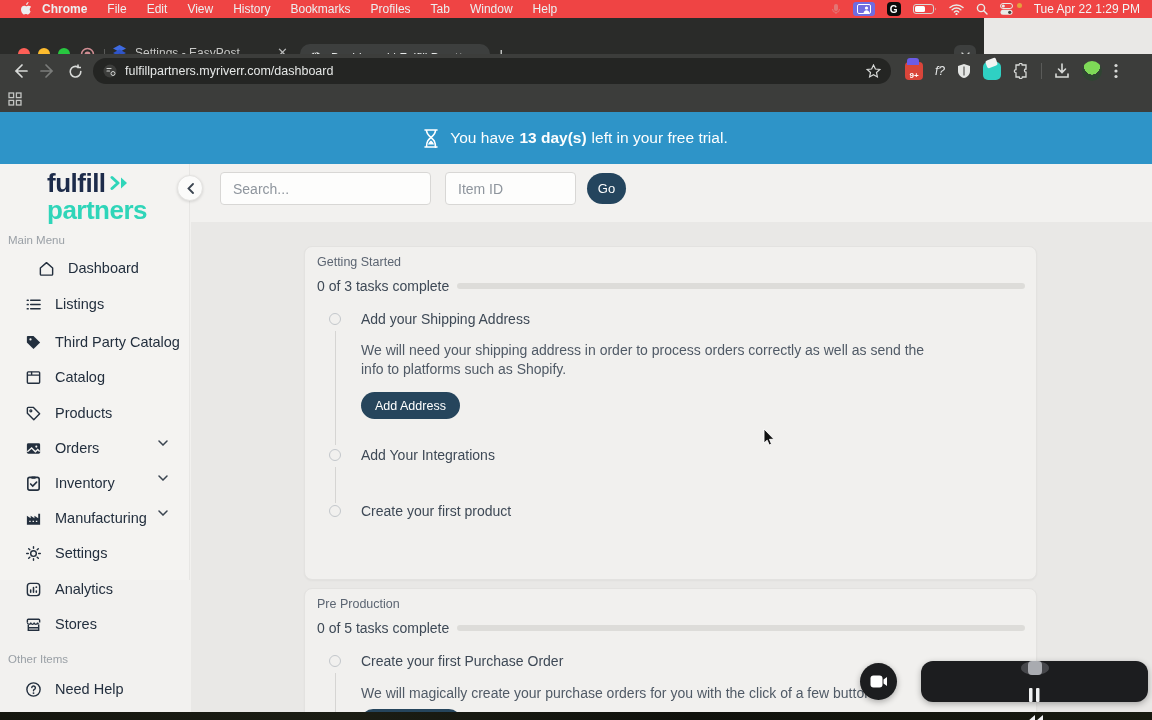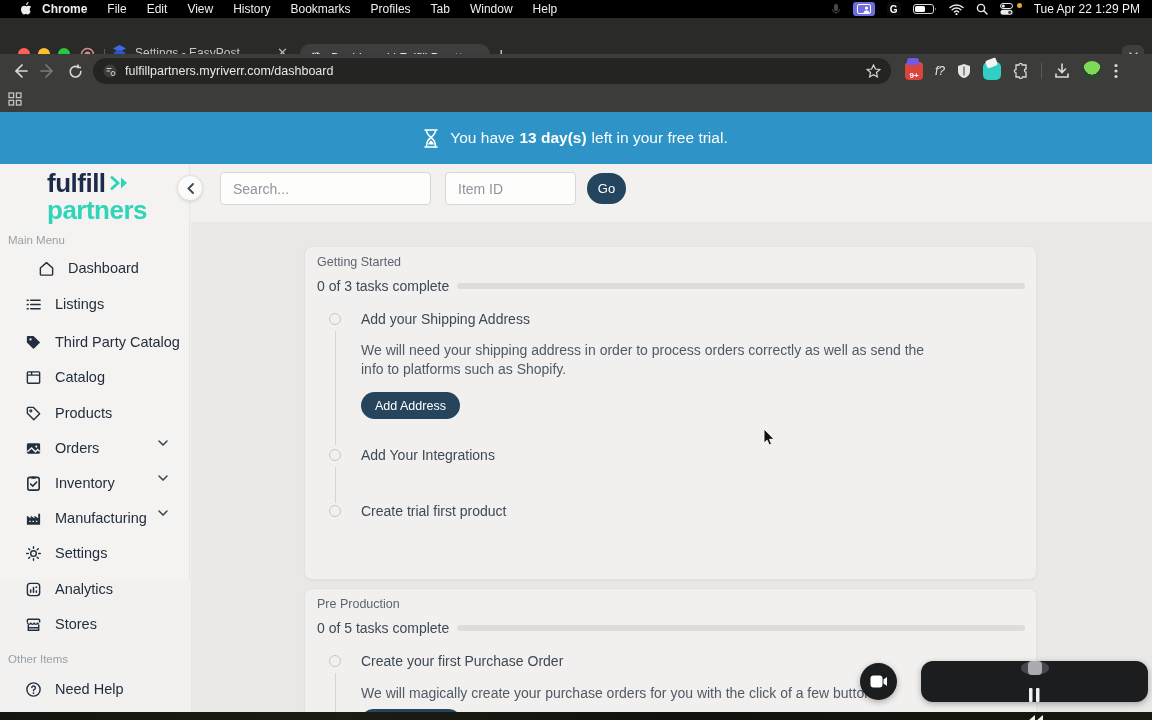--- a/index.html
+++ b/index.html
@@ -1,34 +1,34 @@
 <!DOCTYPE html>
 <html><head>
 <meta charset="utf-8">
 <style>
   * { margin:0; padding:0; box-sizing:border-box; }
   html,body { width:1152px; height:720px; overflow:hidden; }
   body { font-family:"Liberation Sans", sans-serif; position:relative; background:#e9e8e6; }
   svg { display:block; }
 
   
-  .menubar { position:absolute; top:0; left:0; width:1152px; height:18px; background:#000000;
+  .menubar { position:absolute; top:0; left:0; width:1152px; height:18px; background:#ef4444;
     display:flex; align-items:center; color:#eceff0; font-size:12px; z-index:50; }
   .menubar .apple { margin-left:20px; }
   .menubar .mitem { padding:0 10px; }
   .menubar .mitem.bold { font-weight:bold; }
   .menubar-right { margin-left:auto; display:flex; align-items:center; gap:12px; padding-right:12px; }
   .mb-ic { display:flex; align-items:center; }
   .screenrec { width:22px; height:14px; background:#6f6ce0; border-radius:3px; display:flex; align-items:center; justify-content:center; }
   .glogo { width:14px; height:14px; background:#0b0b0b; border-radius:4px; color:#fff; font-size:10px; font-weight:bold; display:flex; align-items:center; justify-content:center; }
   .clock { font-size:12px; color:#f2f4f4; white-space:nowrap; }
   .cc-dot { width:5px; height:5px; border-radius:50%; background:#e5a13c; margin-left:-8px; margin-top:-8px; }
 
   
-  .tabstrip { position:absolute; top:18px; left:0; width:1152px; height:36px; background:#2a2b29; z-index:49; }
+  .tabstrip { position:absolute; top:18px; left:0; width:984px; height:36px; background:#2a2b29; z-index:49; }
   .traffic { position:absolute; top:30px; left:18px; display:flex; gap:8px; }
   .traffic span { width:12px; height:12px; border-radius:50%; }
   .t-red{background:#ff5f57}.t-yellow{background:#febc2e}.t-green{background:#28c840}
   .rec-ind { position:absolute; left:80px; top:29px; }
   .tab-sep { position:absolute; left:104px; top:31px; width:1px; height:12px; background:#5a5b59; }
   .tab { position:absolute; display:flex; align-items:center; color:#c6c7c5; font-size:12px; }
   .tab-inactive { left:112px; top:27px; width:180px; }
   .tab-active { left:300px; top:26px; width:190px; height:28px; background:#3d3f3e; border-radius:10px 10px 0 0; color:#e8eaea; padding:0 8px; }
   .tab .title { margin-left:8px; white-space:nowrap; overflow:hidden; max-width:118px; }
   .tab .closex { margin-left:auto; color:#b9baba; font-size:13px; padding:0 4px; }
@@ -506,21 +506,21 @@
       <span class="task-label" style="top:64px">Add your Shipping Address</span>
       <span class="connector" style="top:84px; height:114px"></span>
       <div class="task-desc" style="top:94px">We will need your shipping address in order to process orders correctly as well as send the info to platforms such as Shopify.</div>
       <button class="pill-btn" style="top:145px">Add Address</button>
 
       <span class="task-circle" style="top:202px"></span>
       <span class="task-label" style="top:200px">Add Your Integrations</span>
       <span class="connector" style="top:220px; height:36px"></span>
 
       <span class="task-circle" style="top:258px"></span>
-      <span class="task-label" style="top:256px">Create trial first product</span>
+      <span class="task-label" style="top:256px">Create your first product</span>
     </section>
 
     <section class="card card2">
       <div class="card-title">Pre Production</div>
       <div class="progress-label">0 of 5 tasks complete</div>
       <div class="progress-track"></div>
 
       <span class="task-circle" style="top:66px"></span>
       <span class="task-label" style="top:64px">Create your first Purchase Order</span>
       <span class="connector" style="top:84px; height:80px"></span>

